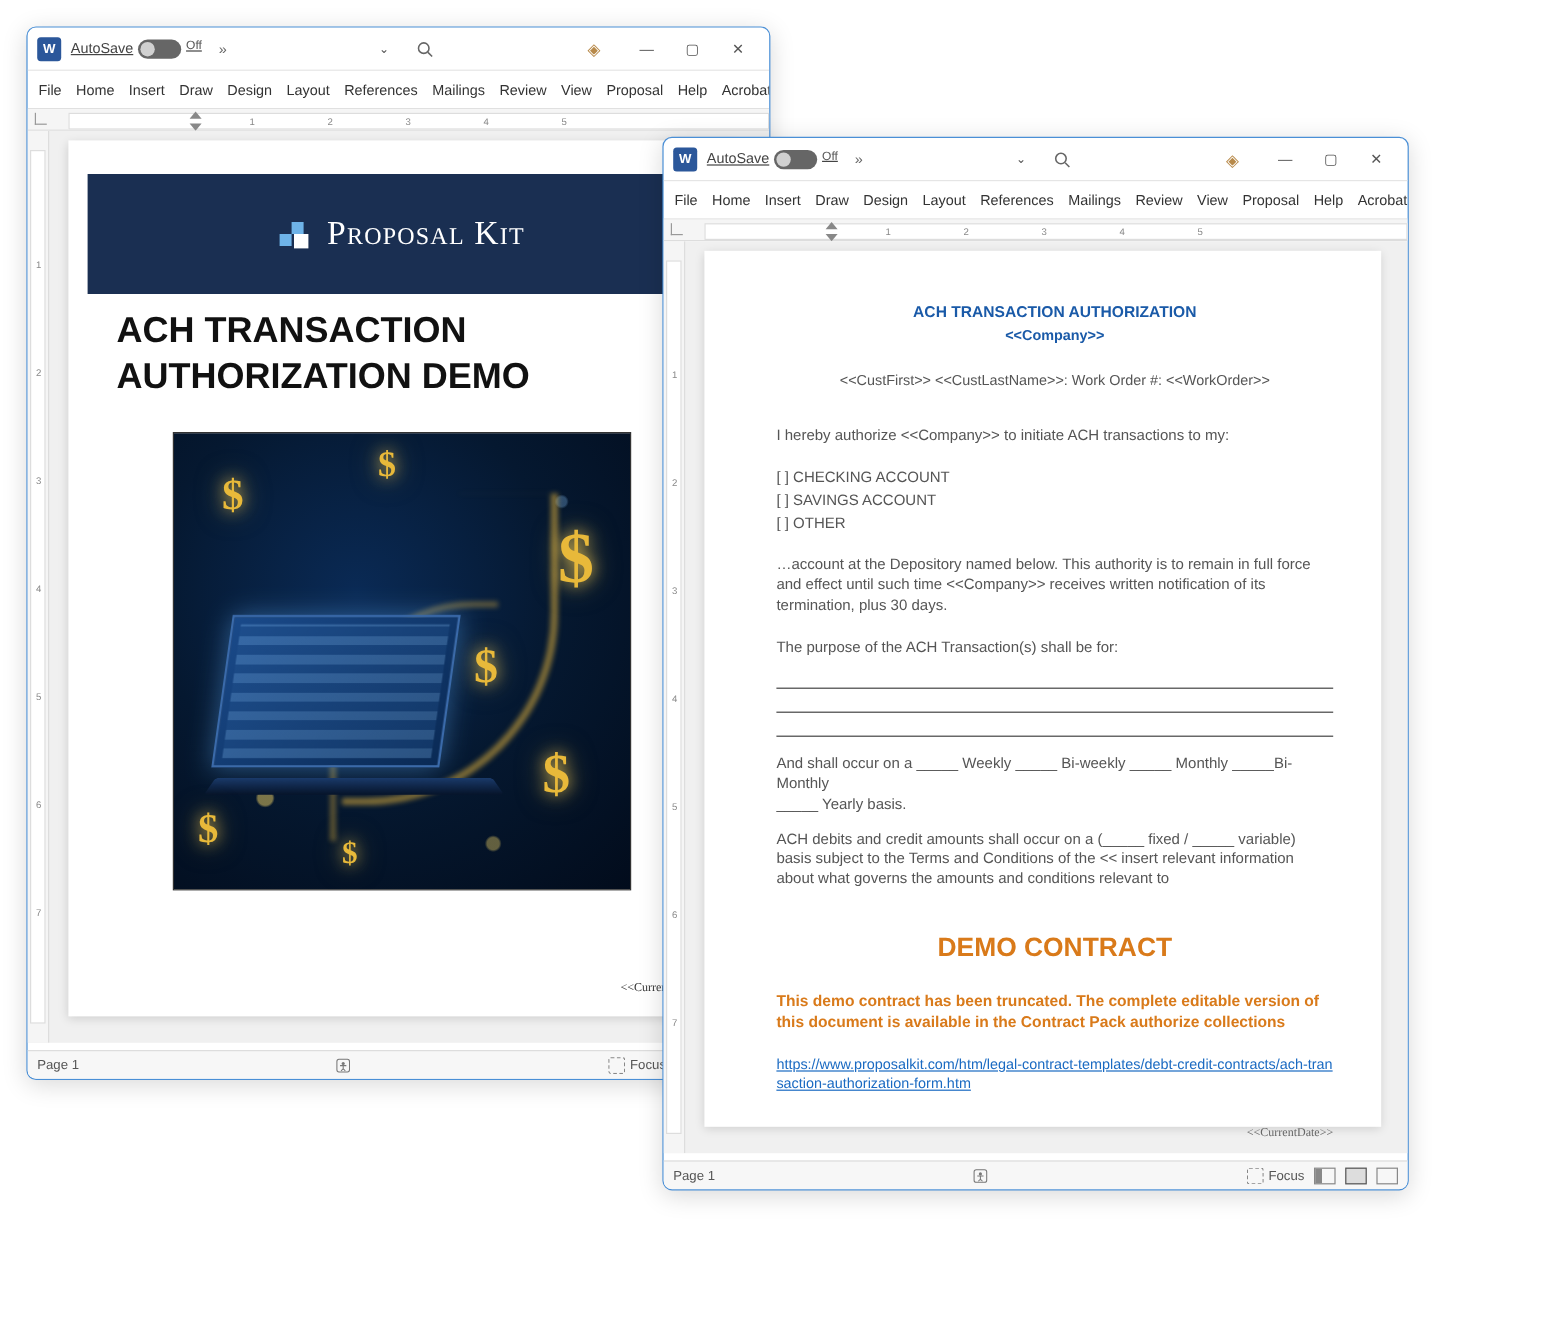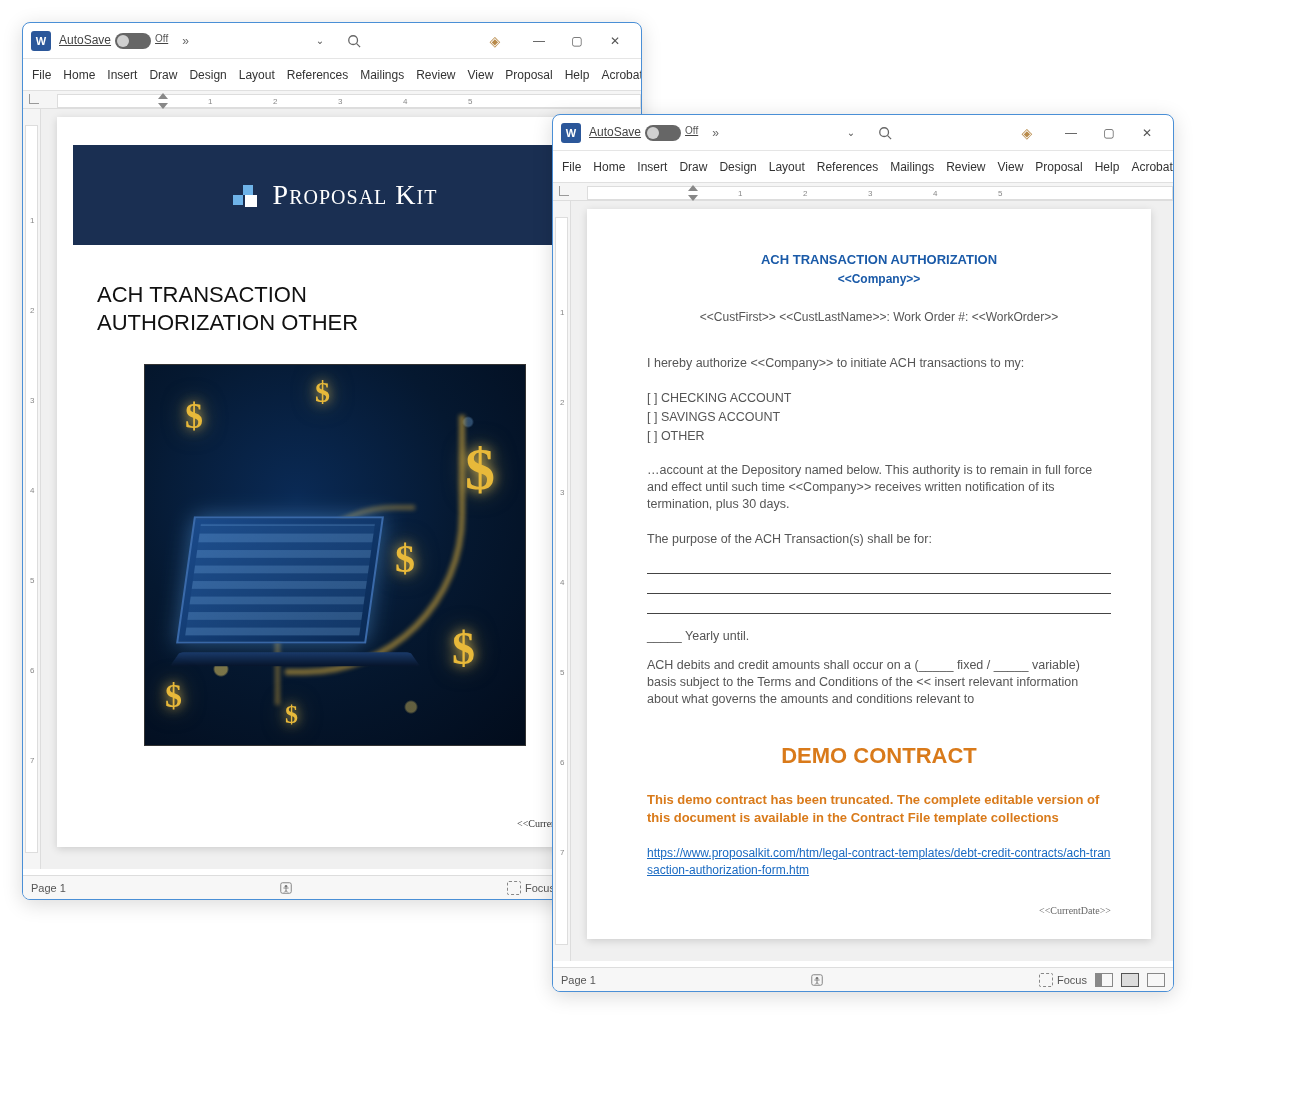--- a/index.html
+++ b/index.html
@@ -159,24 +159,24 @@
   .pk-logo .s2 { width:10px; height:10px; left:10px; top:5px; }
   .pk-logo .s3 { width:12px; height:12px; left:12px; top:15px; background:#fff;}
   .pk-text {
     color:#fff; font-size: 28px; letter-spacing: 1px;
     font-family: Georgia, serif;
     font-weight: 400;
   }
   .pk-small { font-variant: small-caps; }
   .cover-title {
     font-family: Arial Black, Arial, sans-serif;
-    font-weight: 400;
-    font-size: 22px;
+    font-weight: 700;
+    font-size: 30px;
     color: #111;
-    margin: 36px 40px 0 40px;
+    margin: 12px 40px 0 40px;
     line-height: 1.25;
   }
   .cover-img {
     margin: 28px auto 0 auto;
     width: 382px; height: 382px;
     background: radial-gradient(circle at 40% 35%, #0a2a55 0%, #051830 50%, #020c1c 100%);
     position: relative;
     overflow:hidden;
     border: 1px solid #333;
   }
@@ -351,21 +351,21 @@
       <div class="banner">
         <div class="pk-logo">
           <div class="sq s1"></div>
             <div class="sq s2"></div>
             <div class="sq s3"></div>
         </div>
         <div class="pk-text"><span class="pk-small">Proposal Kit</span></div>
       </div>
       <div class="cover-title">
         <div>ACH TRANSACTION</div>
-        <div>AUTHORIZATION OTHER</div>
+        <div>AUTHORIZATION DEMO</div>
       </div>
       <div class="cover-img">
         <div class="glow-dots"></div>
         <div class="swirl"></div>
         <div class="swirl2"></div>
         <div class="laptop"></div>
         <div class="base"></div>
         <span class="dollar" style="left:40px; top:30px; font-size:36px">$</span>
         <span class="dollar" style="left:170px; top:10px; font-size:30px">$</span>
         <span class="dollar" style="right:30px; top:70px; font-size:60px">$</span>
@@ -485,25 +485,26 @@
           <div>[  ]  OTHER</div>
         </div>
         <div class="p2-para2">…account at the Depository named below.  This authority is to remain in full force and effect until such time &lt;&lt;Company&gt;&gt; receives written notification of its termination, plus 30 days.</div>
         <div class="p2-para2">The purpose of the ACH Transaction(s) shall be for:</div>
         <div class="p2-lines">
           <div class="ln"></div>
             <div class="ln"></div>
             <div class="ln"></div>
         </div>
         <div class="p2-sched">
-          <div> _____ Yearly until.</div>
+          <div>And shall occur on a _____ Weekly _____ Bi-weekly  _____ Monthly _____Bi-Monthly</div>
+          <div> _____ Yearly basis.</div>
         </div>
         <div class="p2-ach">ACH debits and credit amounts shall occur on a (_____ fixed  / _____ variable) basis subject to the Terms and Conditions of the &lt;&lt; insert relevant information about what governs the amounts and conditions relevant to</div>
         <div class="demo-title">DEMO CONTRACT</div>
-        <div class="demo-text">This demo contract has been truncated. The complete editable version of this document is available in the Contract File template collections</div>
+        <div class="demo-text">This demo contract has been truncated. The complete editable version of this document is available in the Contract Pack authorize collections</div>
         <div class="demo-link">https://www.proposalkit.com/htm/legal-contract-templates/debt-credit-contracts/ach-transaction-authorization-form.htm</div>
         <div class="p2-currdate">&lt;&lt;CurrentDate&gt;&gt;</div>
       </div>
     </div>
   </div>
 
   <div class="statusbar">
     <span>Page 1</span>
     <div class="spacer"></div>
     <span class="sb-icon">

